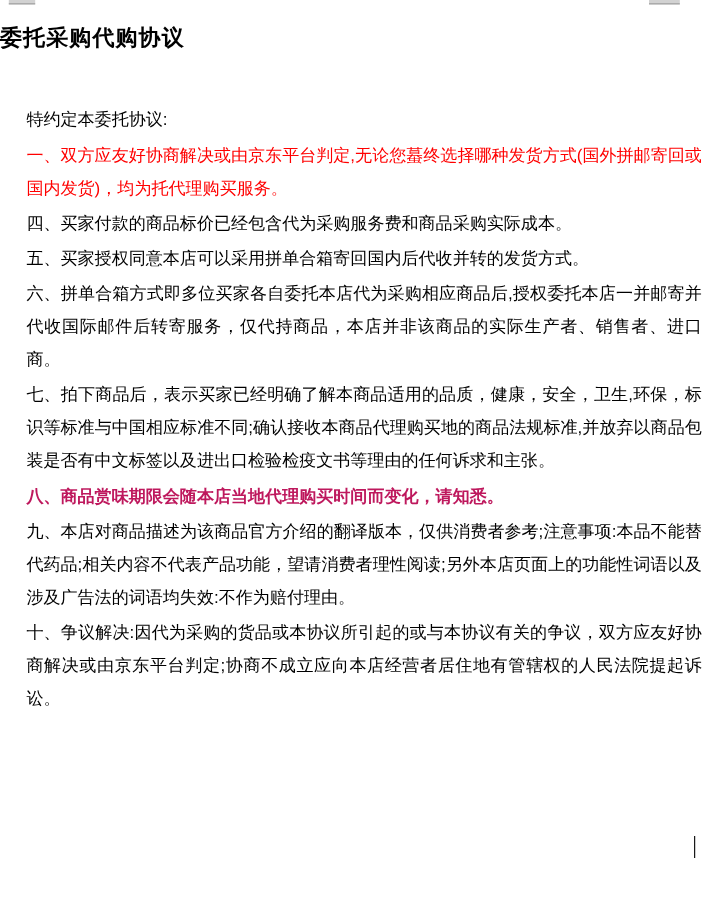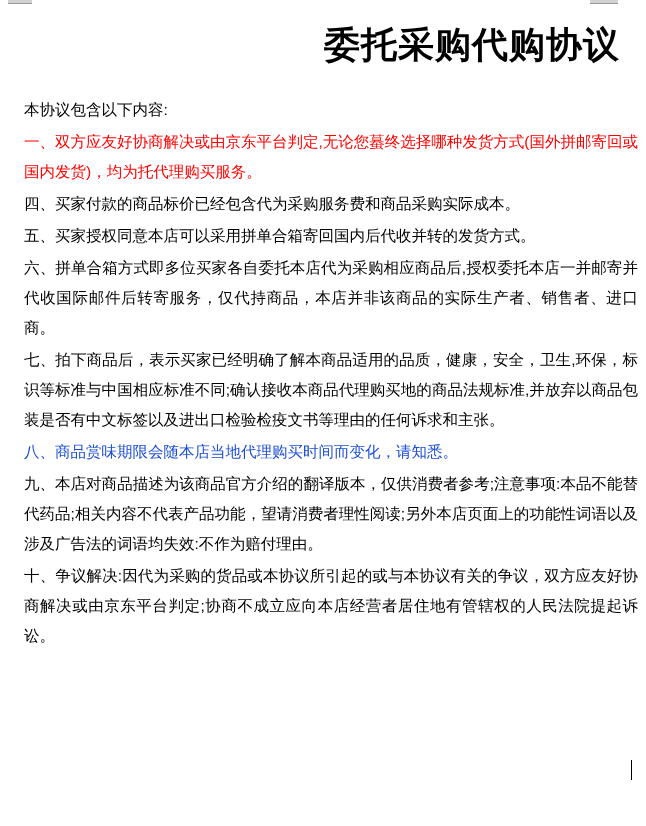--- a/index.html
+++ b/index.html
@@ -11,24 +11,24 @@
     font-family: "Liberation Sans", "DejaVu Sans", sans-serif;
   }
   .top-fragment {
     position: absolute; top: 0; height: 3px;
     background: #d2d2d2; border-bottom: 1px solid #9b9b9b;
   }
   .top-fragment.left  { left: 8px;  width: 24px; }
   .top-fragment.right { left: 590px; width: 28px; }
   .doc-title {
     margin: 21px 26px 0 0;
-    text-align: right;
+    text-align: left;
     font-family: Liberation Serif, serif;
     font-weight: bold;
-    font-size: 36px;
+    font-size: 20px;
     letter-spacing: 1px;
     color: #000000;
   }
   .content {
     position: absolute;
     top: 95px; left: 24px; width: 614px;
     font-size: 15.5px;
     line-height: 30px;
     text-align: justify;
     color: #000000;
@@ -43,24 +43,24 @@
 </style>
 </head>
 <body>
 
 <div class="top-fragment left"></div>
 <div class="top-fragment right"></div>
 
 <h1 class="doc-title">委托采购代购协议</h1>
 
 <div class="content">
-  <p style="color: rgb(0, 0, 0);">本协议包含以下内容:</p>
+  <p style="color: rgb(0, 0, 0);">特约定本委托协议:</p>
   <p style="color: rgb(255, 0, 0);">一、双方应友好协商解决或由京东平台判定,无论您蟇终选择哪种发货方式(国外拼邮寄回或国内发货)，均为托代理购买服务。</p>
   <p style="color: rgb(0, 0, 0);">四、买家付款的商品标价已经包含代为采购服务费和商品采购实际成本。</p>
   <p style="color: rgb(0, 0, 0);">五、买家授权同意本店可以采用拼单合箱寄回国内后代收并转的发货方式。</p>
   <p style="color: rgb(0, 0, 0);">六、拼单合箱方式即多位买家各自委托本店代为采购相应商品后,授权委托本店一并邮寄并代收国际邮件后转寄服务，仅代持商品，本店并非该商品的实际生产者、销售者、进口商。</p>
   <p style="color: rgb(0, 0, 0);">七、拍下商品后，表示买家已经明确了解本商品适用的品质，健康，安全，卫生,环保，标识等标准与中国相应标准不同;确认接收本商品代理购买地的商品法规标准,并放弃以商品包装是否有中文标签以及进出口检验检疫文书等理由的任何诉求和主张。</p>
-  <p style="color: #1d4ed8;">八、商品赏味期限会随本店当地代理购买时间而变化，请知悉。</p>
+  <p style="color: #be185d; font-weight: bold;">八、商品赏味期限会随本店当地代理购买时间而变化，请知悉。</p>
   <p style="color: rgb(0, 0, 0);">九、本店对商品描述为该商品官方介绍的翻译版本，仅供消费者参考;注意事项:本品不能替代药品;相关内容不代表产品功能，望请消费者理性阅读;另外本店页面上的功能性词语以及涉及广告法的词语均失效:不作为赔付理由。</p>
   <p style="color: rgb(0, 0, 0);">十、争议解决:因代为采购的货品或本协议所引起的或与本协议有关的争议，双方应友好协商解决或由京东平台判定;协商不成立应向本店经营者居住地有管辖权的人民法院提起诉讼。</p>
 </div>
 
 <div class="text-cursor"></div>
 
 </body></html>

